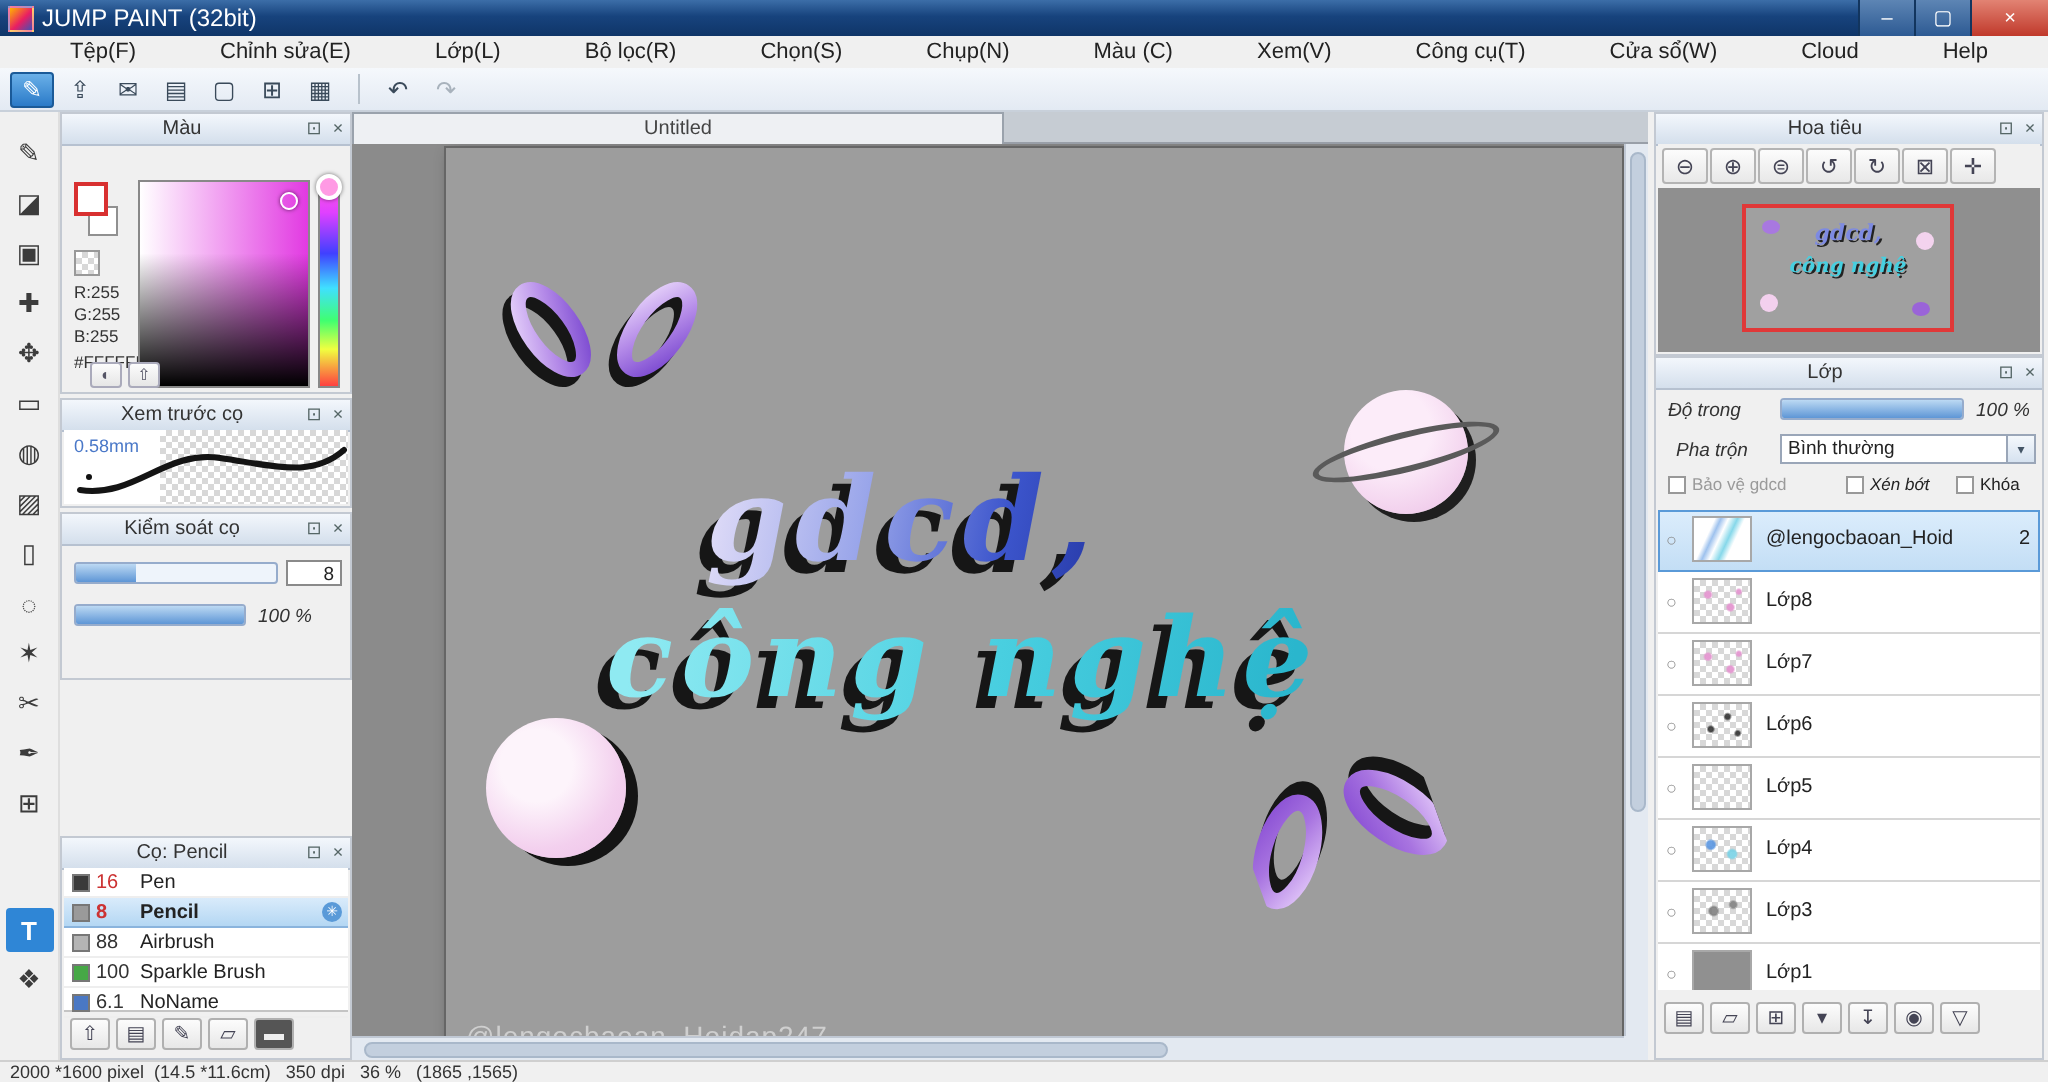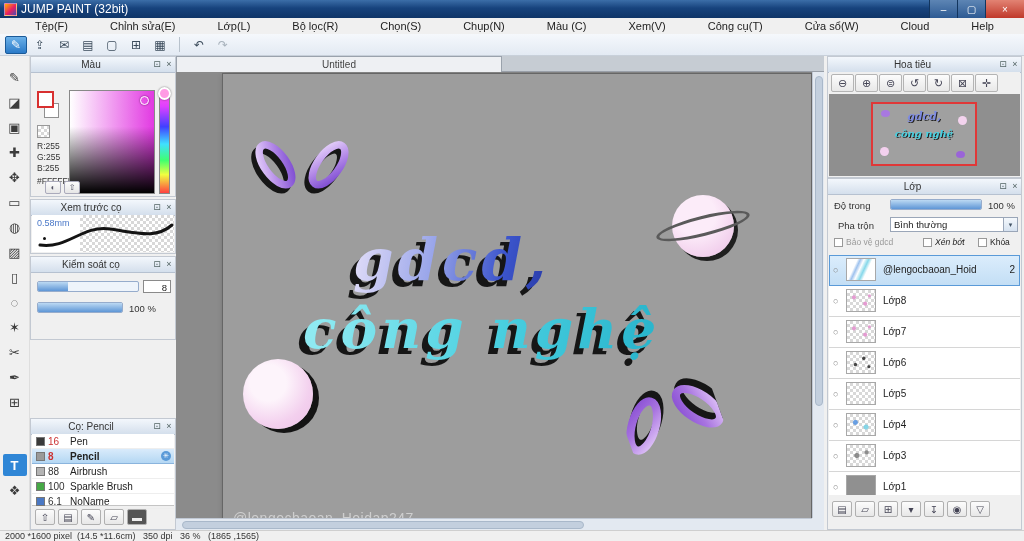--- a/index.html
+++ b/index.html
@@ -121,21 +121,21 @@
   .nav-btn{width:23px;height:18px;background:linear-gradient(#fcfcfc,#e8e8e8);border:1px solid #b4b4b4;border-radius:2px;
            font-size:11px;color:#445;display:flex;align-items:center;justify-content:center;box-sizing:border-box;}
   #nav-view{position:absolute;left:1px;top:37px;right:1px;bottom:1px;background:#8f8f8f;}
   #nav-thumb{position:absolute;left:42px;top:8px;width:106px;height:64px;background:#a0a0a0;border:2px solid #e03838;box-sizing:border-box;overflow:hidden;}
   .mini-line{position:absolute;width:100%;text-align:center;font-family:"DejaVu Serif",serif;font-style:italic;font-weight:700;}
   #mini1{top:6px;font-size:11px;color:#7d8ae2;text-shadow:1px 1px 0 #222;}
   #mini2{top:24px;font-size:10px;color:#46cfe0;text-shadow:1px 1px 0 #222;}
   .mini-dot{position:absolute;border-radius:50%;}
 
   
-  .lp-label{position:absolute;font-size:9.5px;color:#333;}
+  .lp-label{position:absolute;font-size:9.5px;color:#333;font-style:italic;}
   #blend-select{position:absolute;left:62px;top:38px;width:128px;height:15px;background:#fff;border:1px solid #9aa6b8;
                 box-sizing:border-box;font-size:9.5px;display:flex;align-items:center;}
   #blend-select .val{flex:1;padding-left:3px;}
   #blend-select .arrow{width:13px;height:100%;background:linear-gradient(#f4f8fc,#d6e2f0);border-left:1px solid #9aa6b8;
                        font-size:7px;display:flex;align-items:center;justify-content:center;color:#456;}
   .cb{display:inline-flex;align-items:center;font-size:8.5px;gap:3px;position:absolute;top:58px;}
   .cb .box{width:9px;height:9px;background:#fff;border:1px solid #999;box-sizing:border-box;}
   #layer-list{position:absolute;left:1px;top:76px;right:1px;height:240px;background:#fff;overflow:hidden;}
   .layer-row{height:30px;border-bottom:1px solid #d6d6d6;position:relative;background:#fff;}
   .layer-row.sel{background:linear-gradient(#dcedfc,#c3def5);outline:1px solid #5a9ad8;outline-offset:-1px;}

